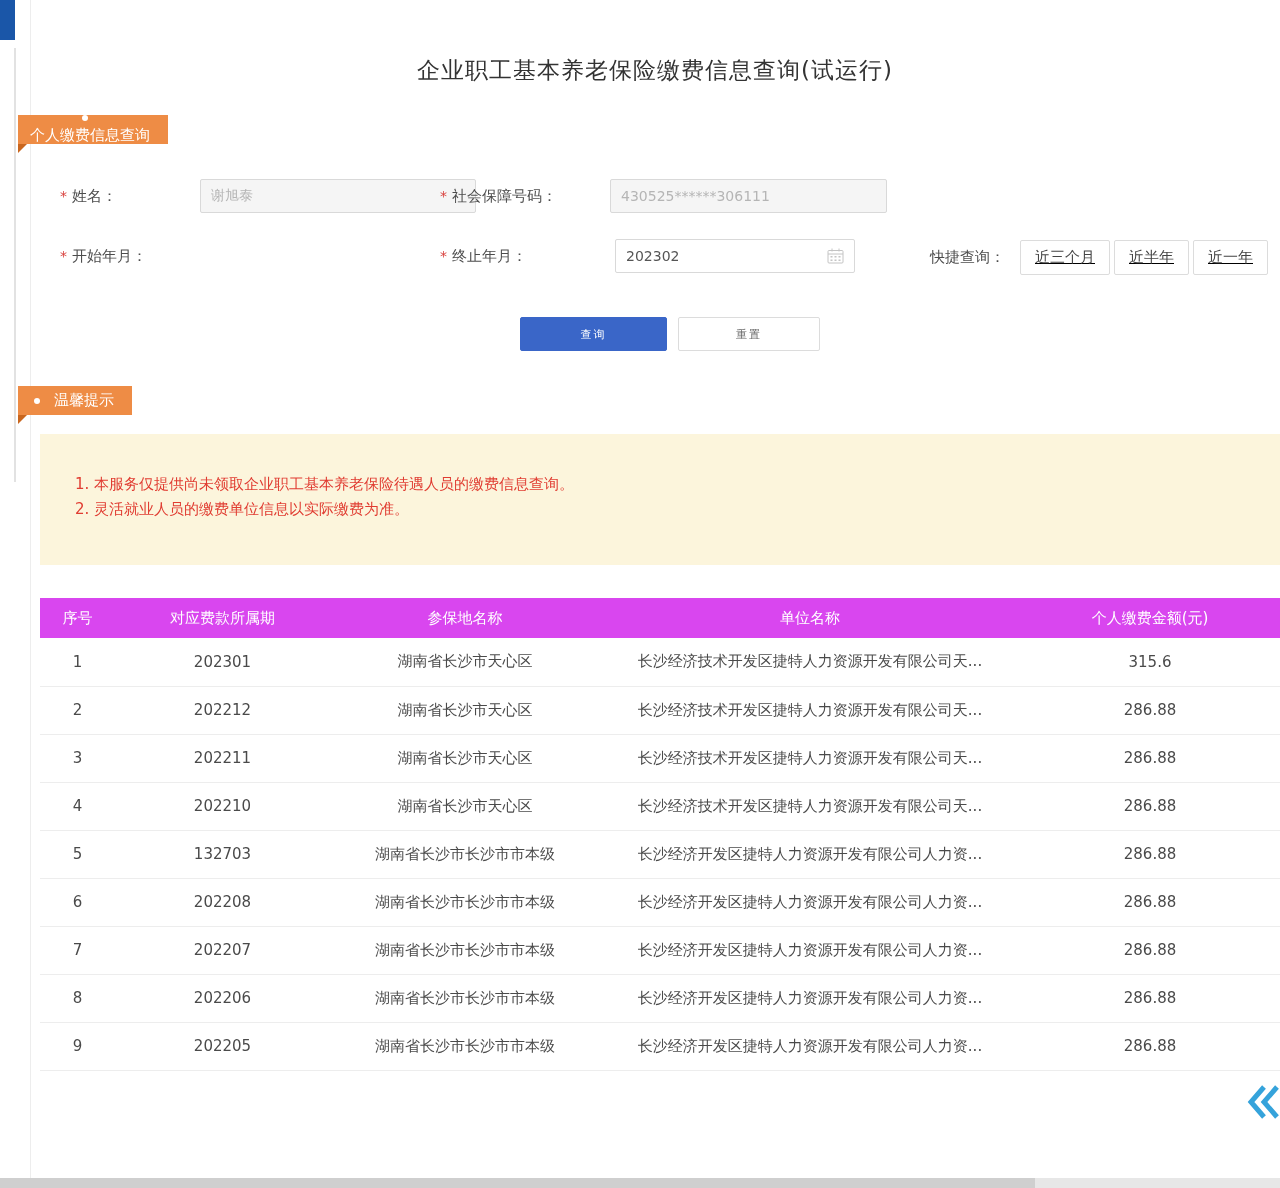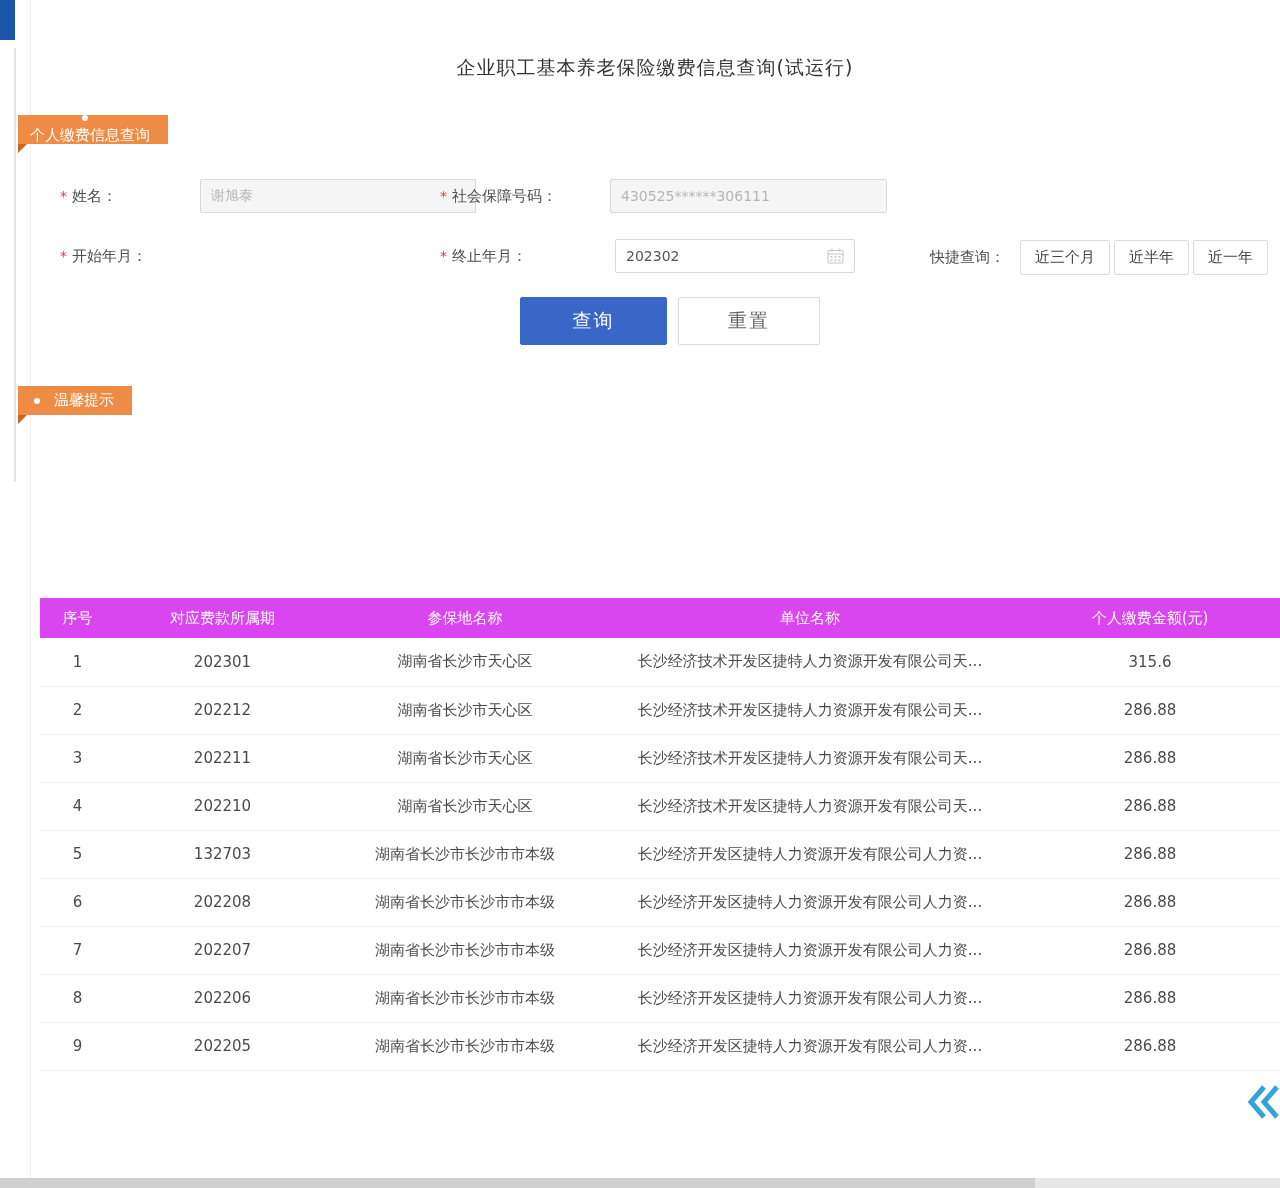--- a/index.html
+++ b/index.html
@@ -6,47 +6,47 @@
   html,body { background:#ffffff; }
   body { font-family:"DejaVu Sans","Liberation Sans",sans-serif; }
   .stage { position:relative; width:1280px; height:1188px; background:#fff; overflow:hidden; }
 
   
   .accent-block { position:absolute; left:0; top:8; width:15px; height:40px; background:#1a56a8; }
   .gutter-line  { position:absolute; left:14px; top:48px; width:2px; height:434px; background:#e2e2e2; }
   .panel-edge   { position:absolute; left:30px; top:0; width:1px; height:1178px; background:#ededed; }
 
   .title { position:absolute; left:30px; right:0; top:55px; text-align:center;
-           font-size:19px; font-weight:500; color:#333; letter-spacing:1px; }
+           font-size:23px; font-weight:500; color:#333; letter-spacing:1px; }
 
   
   .ribbon { position:absolute; left:18px; height:29px; background:#ee8c45; color:#fff;
             font-size:15px; line-height:29px; padding:0 18px 0 12px; display:flex; align-items:center; }
   .ribbon .dot { width:6px; height:6px; border-radius:50%; background:#fff; margin:0 14px 0 4px; flex:0 0 auto; }
   .ribbon::after { content:""; position:absolute; left:0; top:100%; width:0; height:0;
                    border-top:9px solid #c9661e; border-right:9px solid transparent; }
   .ribbon-query { top:115px;flex-direction:column; }
   .ribbon-tips  { top:386px;justify-content:center; }
 
   
   .flabel { position:absolute; font-size:15px; color:#4d4d4d; text-align:left; white-space:nowrap; }
   .req { color:#d9413d; margin-right:5px; font-size:14px; }
   .field { position:absolute; height:34px; border:1px solid #d9d9d9; border-radius:2px;
            background:#fff; font-size:14px; color:#555; display:flex; align-items:center;
            justify-content:space-between; padding:0 10px; }
   .field.disabled { background:#f5f5f5; color:#b5b5b5; }
   .cal svg { display:block; }
 
   .quick-label { position:absolute; left:930px; top:248px; font-size:15px; color:#4d4d4d; }
-  .quick-group { position:absolute; left:1020px; top:240px; display:flex; gap:4px; }
+  .quick-group { position:absolute; left:1020px; top:240px; display:flex; gap:4px;text-decoration:underline; }
   .qbtn { height:35px; padding:0 14px; background:#fff; border:1px solid #dcdcdc; border-radius:2px;
           font-size:15px; color:#444; cursor:pointer; font-family:inherit; }
 
-  .btn { position:absolute; height:48px; border-radius:2px; font-size:19px; cursor:pointer;
-         font-family:inherit; letter-spacing:2px; }
+  .btn { position:absolute; height:34px; border-radius:2px; font-size:11px; cursor:pointer;
+         font-family:inherit; letter-spacing:2px;margin-top:20px; }
   .btn-primary { left:520px; top:297px; width:147px; background:#3a66c8; border:1px solid #3a66c8; color:#fff; }
   .btn-ghost   { left:678px; top:297px; width:142px; background:#fff; border:1px solid #dcdcdc; color:#666; }
 
   
   .notice { position:absolute; left:40px; top:434px; width:1240px; height:131px;
             background:#fcf5dc; color:#e03c31; font-size:15px; line-height:25px;
             padding:38px 30px 0 35px; }
 
   
   .tablewrap { position:absolute; left:40px; top:598px; width:1240px; }
@@ -127,20 +127,26 @@
     </div>
 
   <button class="btn btn-primary">查询</button>
   <button class="btn btn-ghost">重置</button>
 
   <div class="ribbon ribbon-tips">
     <span class="dot"></span>
     <span>温馨提示</span>
   </div>
 
+  <div class="notice">
+    <div>
+        <div>1. 本服务仅提供尚未领取企业职工基本养老保险待遇人员的缴费信息查询。</div>
+        <div>2. 灵活就业人员的缴费单位信息以实际缴费为准。</div>
+      </div>
+  </div>
 
   <div class="tablewrap">
     <table>
       <colgroup>
         <col class="c0">
           <col class="c1">
           <col class="c2">
           <col class="c3">
           <col class="c4">
       </colgroup>

